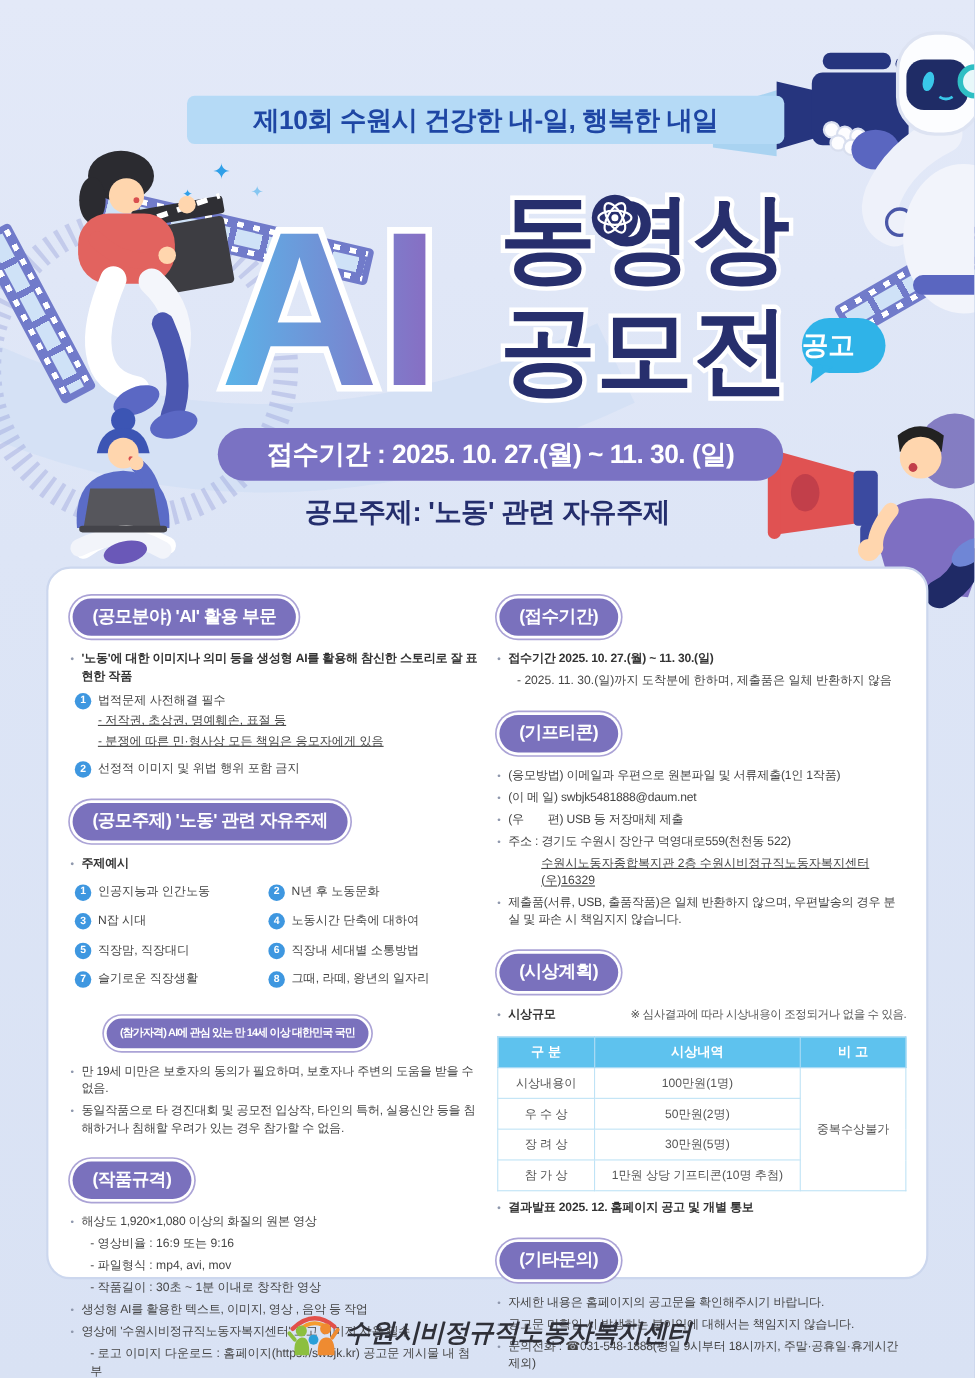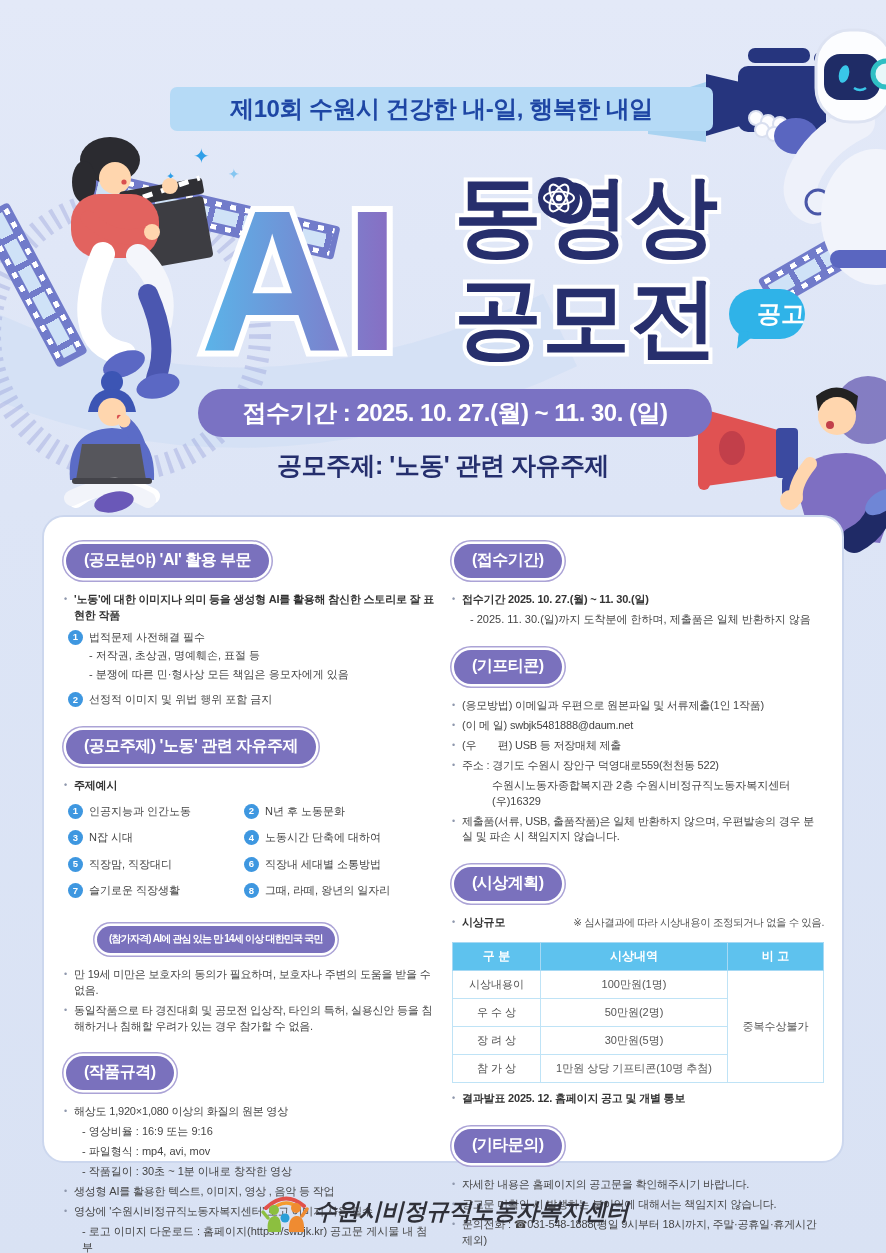--- a/index.html
+++ b/index.html
@@ -21,21 +21,21 @@
   
   .top-banner { position:absolute; left:170px; top:87px; width:543px; height:44px;
       background:#b5daf6; border-radius:7px; display:flex; align-items:center; justify-content:center;
       color:#1e46a4; font-weight:bold; font-size:24px; letter-spacing:-0.5px; z-index:3; }
 
   
   .hero-title { position:absolute; left:192px; top:150px; z-index:3; }
   .atom-badge { position:absolute; left:537px; top:176px; width:44px; height:44px; z-index:4; }
   .badge { position:absolute; left:729px; top:289px; width:76px; height:50px; background:#2fb3e8;
       border-radius:25px; color:#fff; font-weight:bold; font-size:24px; display:flex;
-      align-items:center; justify-content:flex-end; z-index:4;font-family:Liberation Mono, monospace; }
+      align-items:center; justify-content:flex-start; z-index:4;font-family:Liberation Mono, monospace; }
   .badge::after { content:""; position:absolute; left:9px; bottom:-11px; width:0; height:0;
       border:9px solid transparent; border-top-color:#2fb3e8; border-left-color:#2fb3e8;
       transform:rotate(8deg); }
 
   .date-pill { position:absolute; left:198px; top:389px; width:514px; height:48px;
       background:#7a72c3; border-radius:26px; display:flex; align-items:center; justify-content:center;
       color:#fff; font-weight:bold; font-size:24px; letter-spacing:-0.5px; z-index:3; }
   .subtitle { position:absolute; left:0; right:0; top:449px; text-align:center; color:#242e6d;
       font-weight:bold; font-size:25px; letter-spacing:-0.5px; z-index:3; }
 
@@ -47,21 +47,21 @@
   .sec { margin-bottom:19px; }
   .sec-pill { display:inline-block; background:#7a71bd; color:#fff; font-weight:bold; font-size:16px;
       letter-spacing:-0.5px; padding:6px 18px 7px; border-radius:20px; margin:3px 0 10px 2px;
       box-shadow:0 0 0 2.5px #fff,0 0 0 4px #ab a3d6; box-shadow:0 0 0 2.5px #fff,0 0 0 4px #aba3d6; }
   .sec-pill.tight { font-size:10px; padding:6px 12px 7px; letter-spacing:-0.8px;margin-left:33px; }
   .bullet { position:relative; padding-left:10px; font-size:11px; color:#444; line-height:1.45;
       margin:4px 0; letter-spacing:-0.2px; }
   .bullet::before { content:"•"; position:absolute; left:0; top:1px; color:#8f98ad; font-size:9px; }
   .bold { font-weight:bold; color:#333; }
   .dash { padding-left:18px; font-size:11px; color:#444; line-height:1.45; margin:4px 0; }
-  .subline { font-size:11px; color:#444; line-height:1.45; margin:3px 0; }
+  .subline { font-size:11px; color:#444; line-height:1.45; margin:3px 0;text-decoration:underline; }
   .indent { padding-left:40px; }
   .num-item { display:flex; gap:6px; align-items:flex-start; font-size:11px; color:#444;
       line-height:1.5; margin:5px 0 5px 4px; }
   .num { flex:0 0 15px; height:15px; border-radius:50%; background:#3e97e0; color:#fff;
       font-size:9.5px; font-weight:bold; display:flex; align-items:center; justify-content:center;
       margin-top:1px; }
   .ex-grid { display:grid; grid-template-columns:172px 1fr; column-gap:4px; row-gap:0; }
   .lead-row { display:flex; justify-content:space-between; align-items:baseline; }
   .note { font-size:10.5px; color:#555; letter-spacing:-0.4px; }
 

